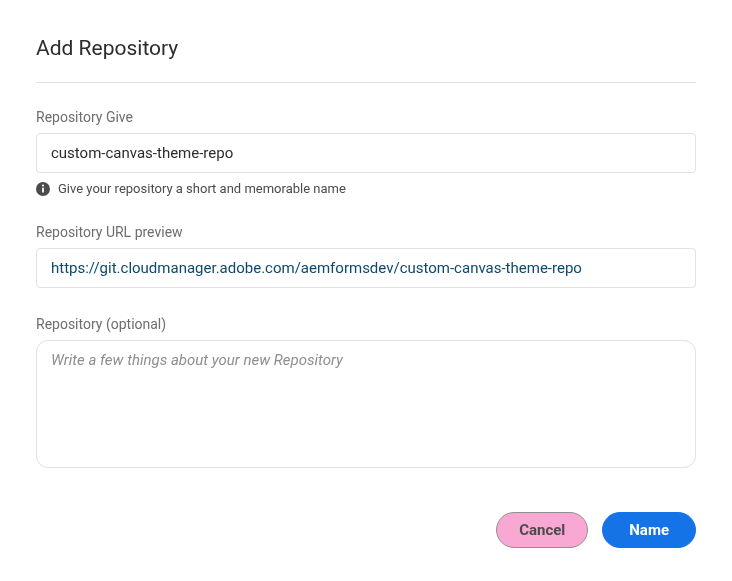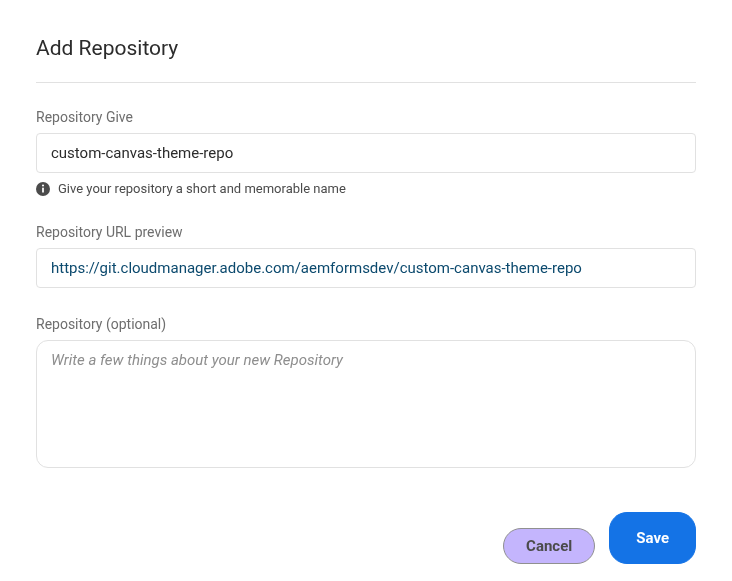--- a/index.html
+++ b/index.html
@@ -97,24 +97,23 @@
     .btn {
       font-size: 15px;
       font-weight: 700;
       padding: 8px 22px;
       border-radius: 18px;
       cursor: pointer;
       font-family: inherit;
       line-height: 1.2;
     }
     .btn-secondary {
-      background: #c4b5fd;
+      background: #f9a8d4;
       color: #4b4b4b;
       border: 1.5px solid #909090;
-      margin-top: 16px;
     }
     .btn-primary {
       background: #1473e6;
       color: #ffffff;
       border: 1.5px solid #1473e6;
       padding-left: 26px;
       padding-right: 26px;
     }
   </style>
 </head>
@@ -142,14 +141,14 @@
   <div class="readonly-input">https://git.cloudmanager.adobe.com/aemformsdev/custom-canvas-theme-repo</div>
 </div>
 
 <div class="field-group">
   <label class="field-label">Repository (optional)</label>
   <textarea class="textarea-input" placeholder="Write a few things about your new Repository" style=""></textarea>
 </div>
 
 <div class="button-bar">
   <button class="btn btn-secondary">Cancel</button>
-  <button class="btn btn-primary">Save</button>
+  <button class="btn btn-primary">Name</button>
 </div>
 
 </body></html>

